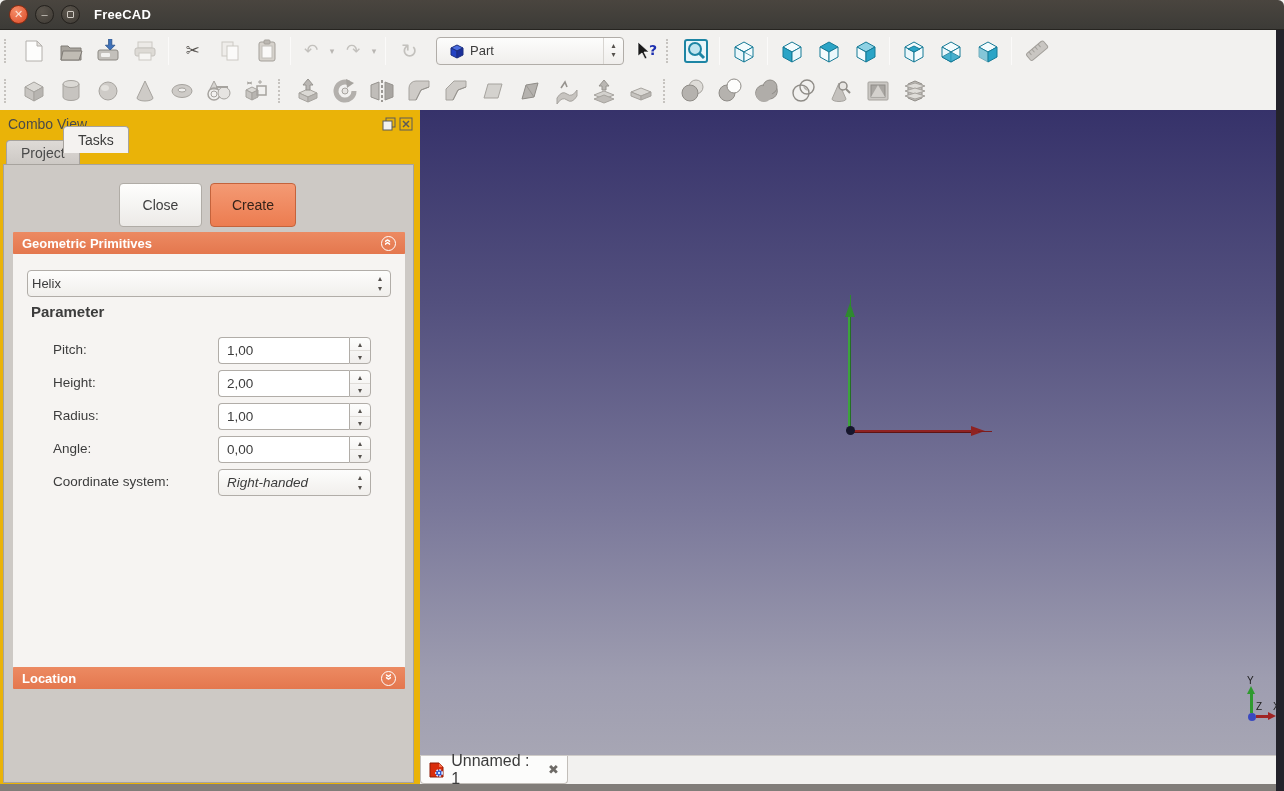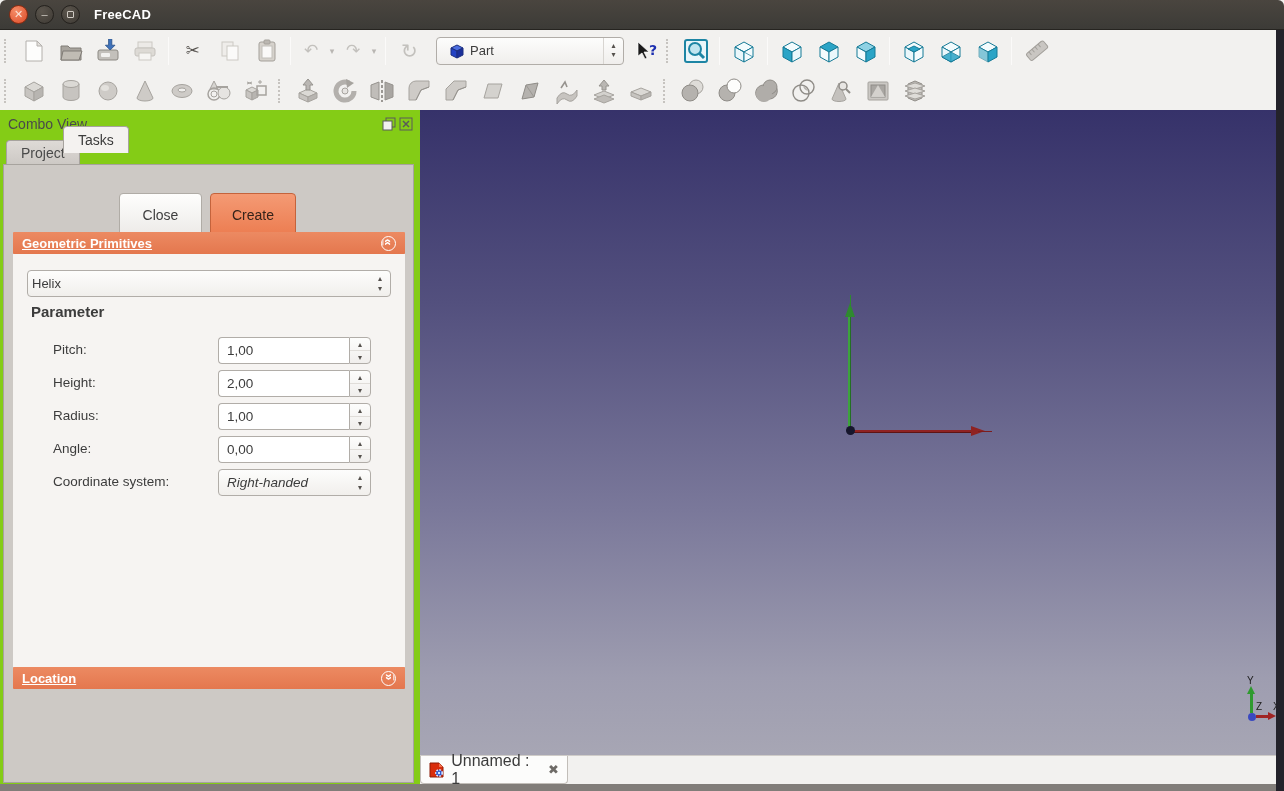--- a/index.html
+++ b/index.html
@@ -31,39 +31,39 @@
   .ddcaret { font-size:9px; color:#b9b6b2; width:12px; text-align:center; }
 
   
   #wb-combo { height:28px; width:188px; margin:0 8px; border:1px solid #b1ada8; border-radius:4px;
     background:linear-gradient(#fdfdfc,#f0eeec); display:flex; align-items:center; padding-left:12px; }
   #wb-combo .lbl { margin-left:5px; flex:1; }
   #wb-combo .spin { width:20px; height:100%; border-left:1px solid #d8d5d1; display:flex; flex-direction:column;
     align-items:center; justify-content:center; font-size:8px; color:#55514d; line-height:1.1; }
 
   
-  #left-panel { position:absolute; left:0; top:110px; width:420px; height:681px; background:#84cc16; }
+  #left-panel { position:absolute; left:0; top:110px; width:420px; height:681px; background:#eab308; }
   #cv-title { position:absolute; left:8px; top:6px; font-size:14px; color:#4a4a4a; }
   .cv-icon { position:absolute; top:7px; width:14px; height:14px; }
   #cv-float { left:382px; } #cv-close { left:399px; }
   .tab { position:absolute; height:25px; padding:0 14px; display:flex; align-items:center;
     border:1px solid #a7a39e; border-bottom:none; border-radius:4px 4px 0 0; font-size:14px; }
   #tab-project { left:6px; top:30px; background:linear-gradient(#dedad6,#ccc8c4); color:#4a4a4a; }
   #tab-tasks { left:63px; top:16px; height:27px; background:#f4f2f0; z-index:2; }
   #task-panel { position:absolute; left:3px; top:54px; width:411px; height:619px;
     border:1px solid #a7a39e; background:#cdc9c5; }
 
-  .pushbtn { position:absolute; top:28px; height:44px; border-radius:4px; border:1px solid #b0aca6;
+  .pushbtn { position:absolute; top:18px; height:44px; border-radius:4px; border:1px solid #b0aca6;
     display:flex; align-items:center; justify-content:center; font-size:14px; color:#3e3e3e; }
   .pushbtn::first-letter { text-decoration:underline; }
   #btn-close { left:115px; width:83px; background:linear-gradient(#fefefd,#eceae7); }
   #btn-create { left:206px; width:86px; background:linear-gradient(#f49a74,#ec7c50); border-color:#c4633c; color:#35231a; }
 
   .section-hdr { position:absolute; left:9px; width:392px; height:22px; background:linear-gradient(#ec8a62,#e4774e);
-    color:#ffffff; font-weight:bold; font-size:13px; display:flex; align-items:center; padding:0 9px; border-radius:1px;text-decoration:underline; }
+    color:#ffffff; font-weight:bold; font-size:13px; display:flex; align-items:center; padding:0 9px; border-radius:1px; }
   .sec-toggle { margin-left:auto; width:15px; height:15px; border:1.5px solid #fff; border-radius:50%;
     display:flex; align-items:center; justify-content:center; overflow:hidden; }
   .sec-toggle span { font-size:12px; font-weight:bold; line-height:1; }
   .chev-up { transform:rotate(90deg) translateX(-1px); }
   .chev-down { transform:rotate(-90deg) translateX(1px); }
   #hdr-geoprim { top:67px; }
   #hdr-location { top:502px; }
   #gp-body { position:absolute; left:9px; top:89px; width:392px; height:413px; background:#f6f4f2; }
 
   

